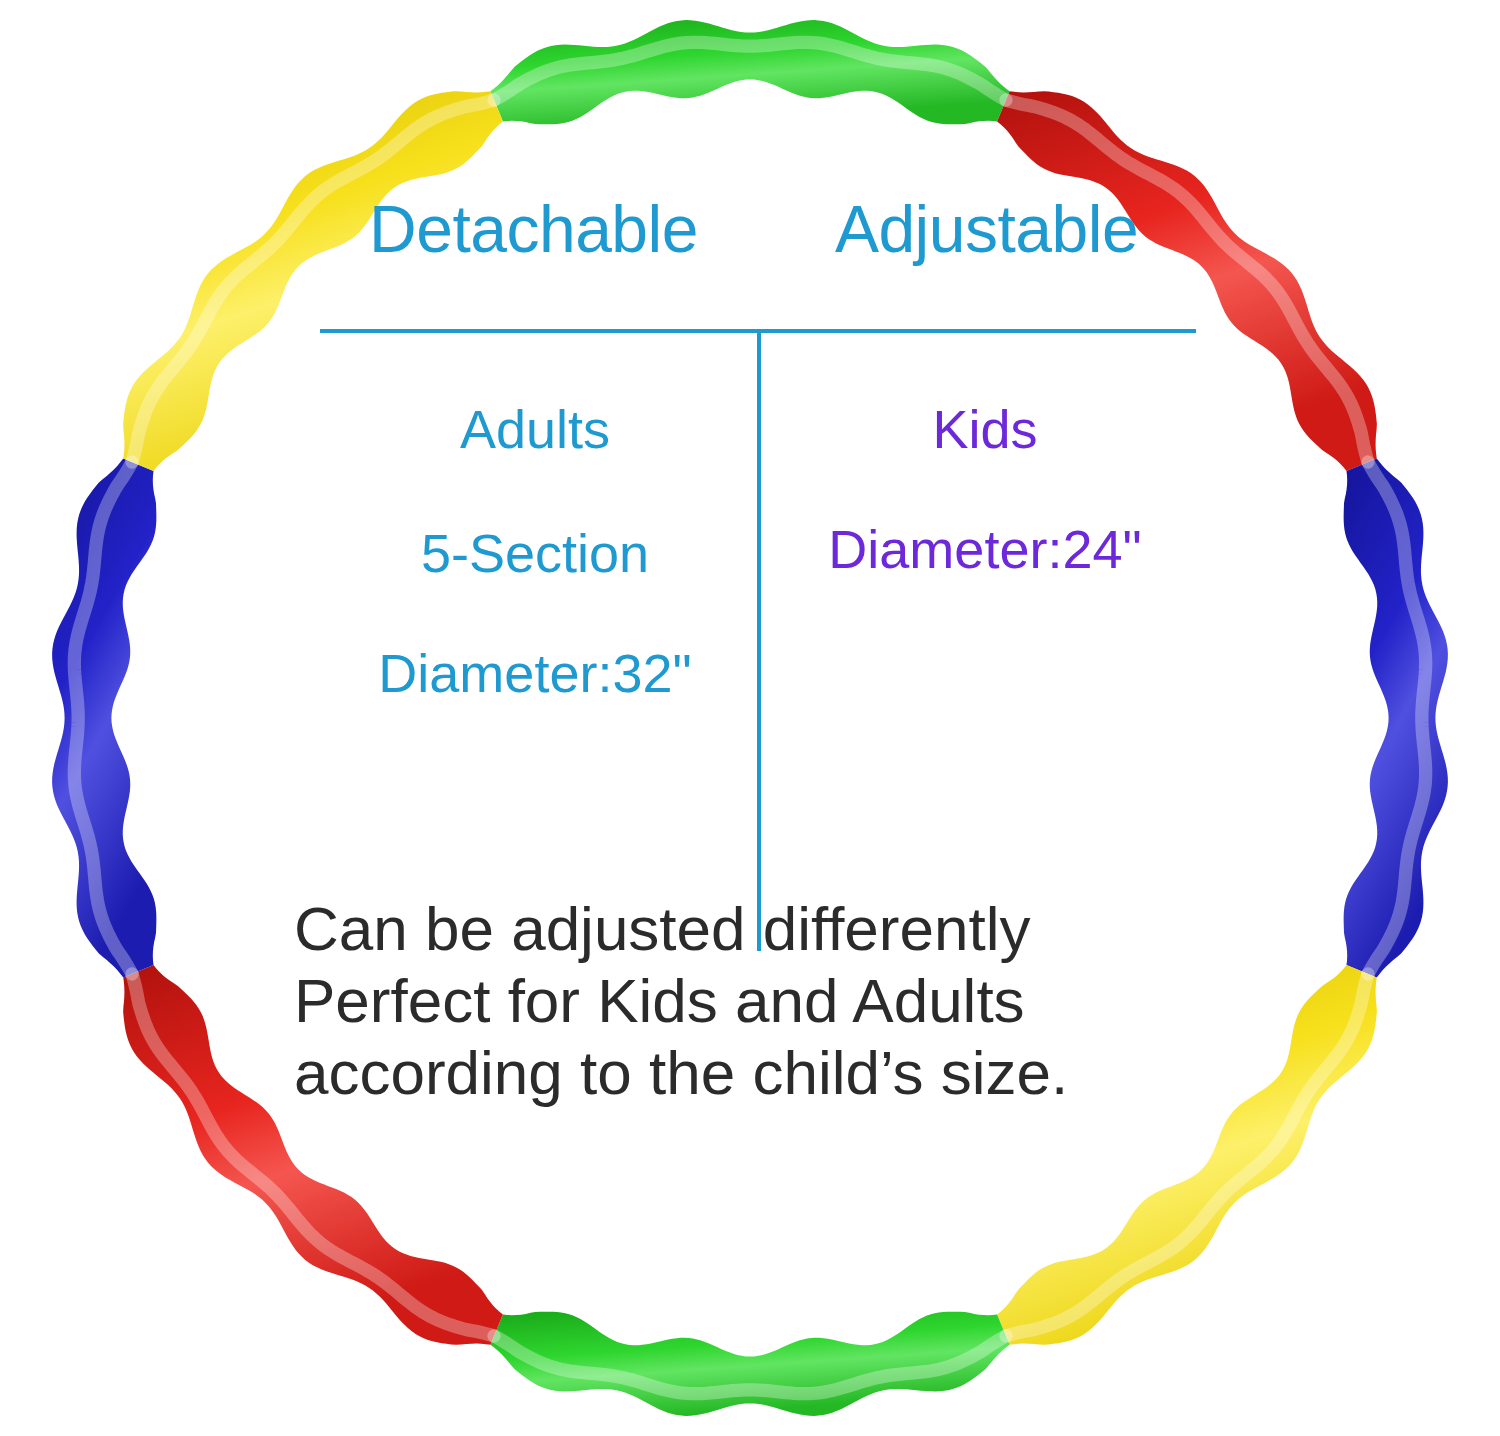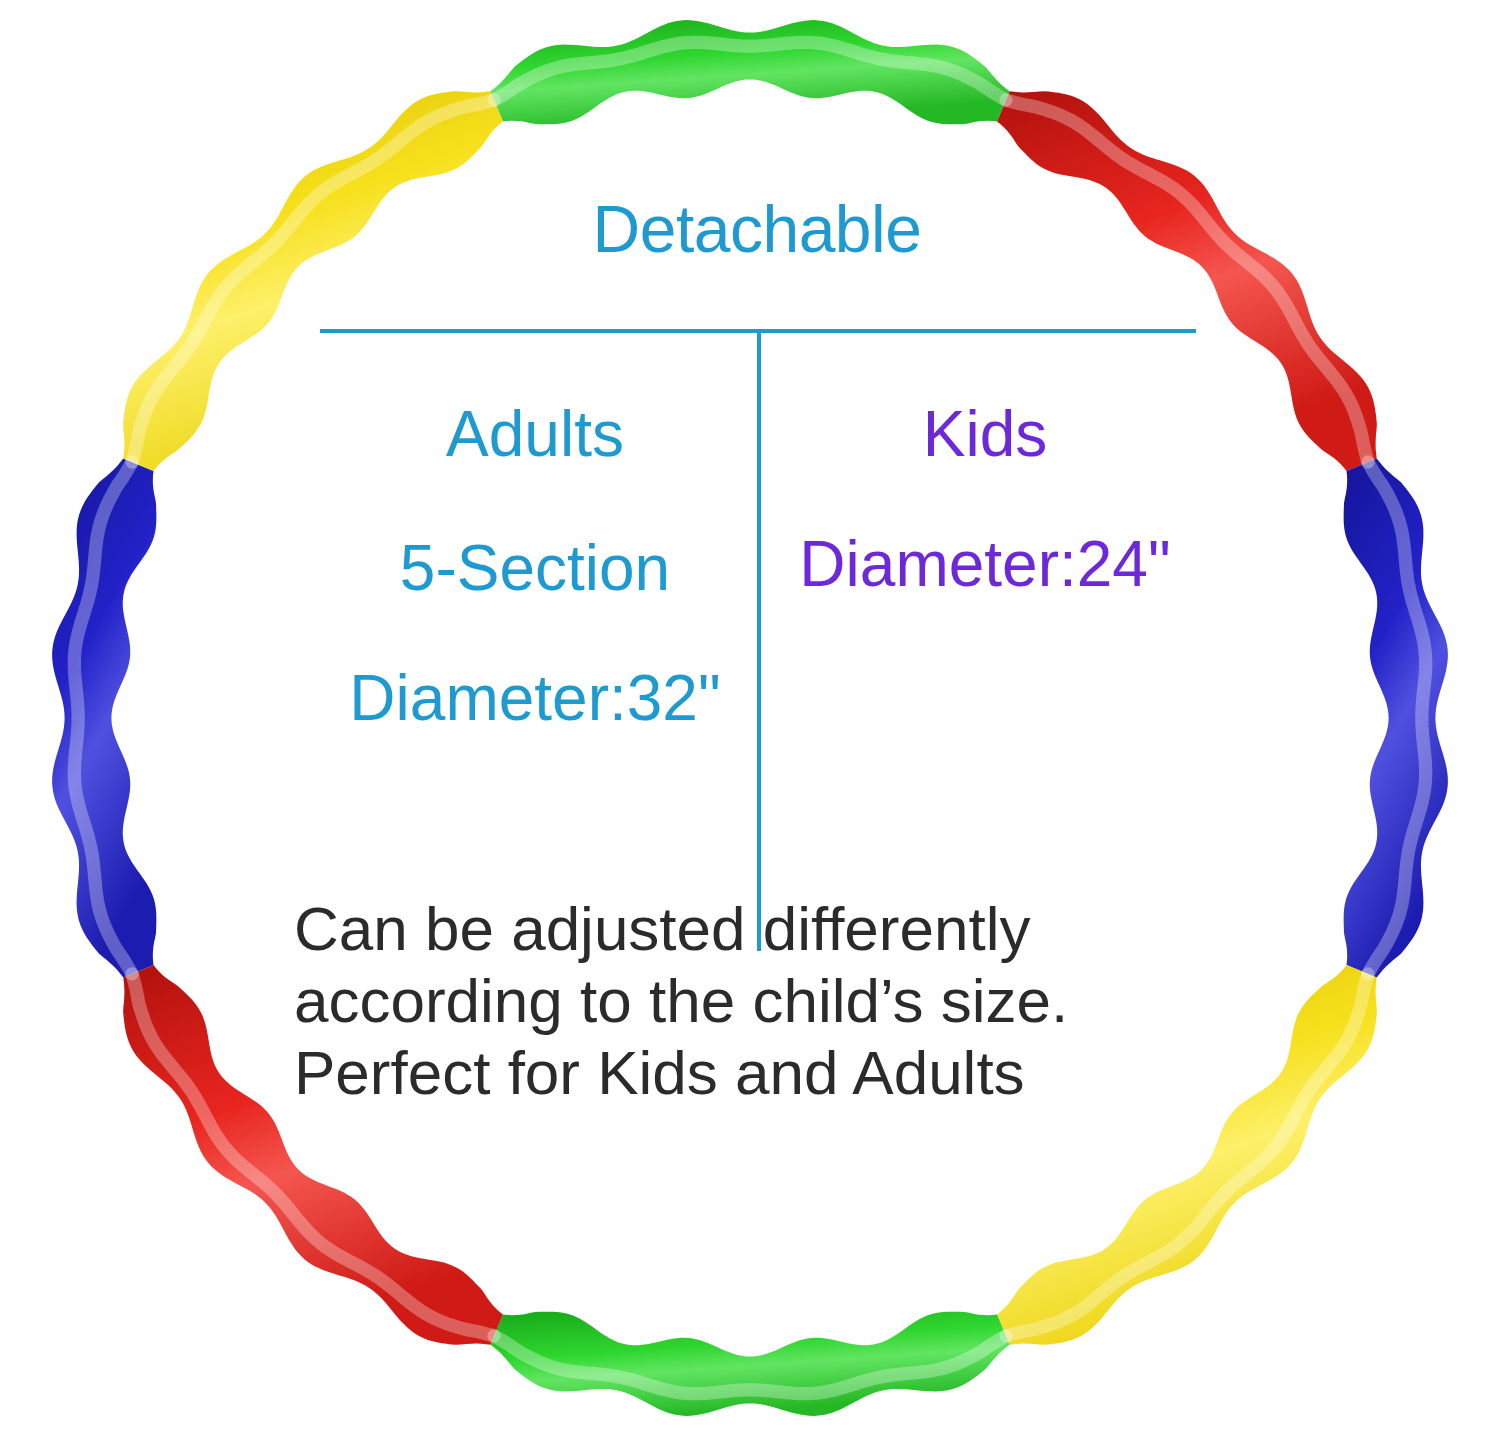--- a/index.html
+++ b/index.html
@@ -73,21 +73,21 @@
     left: 310px;
     top: 390px;
     width: 900px;
     display: flex;
   }
   .col {
     flex: 1;
     text-align: center;
   }
   .col .spec {
-    font-size: 64px;
+    font-size: 54px;
     line-height: 1;
     white-space: nowrap;
   }
   .col .spec.s1 { margin-top: 12px; }
   .col .spec.s2 { margin-top: 70px; }
   .col .spec.s3 { margin-top: 66px; }
   .col-adults .spec { color: #1e9ad0; }
   .col-kids .spec { color: #6d28d9; }
 
   
@@ -155,37 +155,38 @@
         <path d="M 494.03 1335.96 L 489.80 1334.74 L 485.52 1333.59 L 481.20 1332.53 L 476.83 1331.56 L 472.40 1330.68 L 467.92 1329.87 L 463.50 1328.92 L 459.21 1327.65 L 454.94 1326.33 L 450.68 1324.95 L 446.47 1323.47 L 442.31 1321.88 L 438.20 1320.16 L 434.17 1318.29 L 430.21 1316.28 L 426.34 1314.11 L 422.55 1311.79 L 418.83 1309.34 L 415.20 1306.76 L 411.63 1304.08 L 408.12 1301.31 L 404.65 1298.48 L 401.21 1295.62 L 397.79 1292.76 L 394.36 1289.91 L 390.92 1287.10 L 387.45 1284.35 L 383.94 1281.68 L 380.38 1279.10 L 376.75 1276.60 L 373.06 1274.21 L 369.31 1271.90 L 365.50 1269.68 L 361.63 1267.53 L 357.72 1265.42 L 353.78 1263.35 L 349.82 1261.29 L 345.86 1259.20 L 341.93 1257.08 L 338.03 1254.90 L 334.18 1252.63 L 330.41 1250.25 L 326.72 1247.76 L 323.13 1245.14 L 319.64 1242.39 L 316.26 1239.51 L 313.00 1236.50 L 309.83 1233.37 L 306.77 1230.13 L 303.79 1226.80 L 300.89 1223.40 L 298.04 1219.95 L 295.22 1216.48 L 292.43 1213.00 L 289.62 1209.54 L 286.80 1206.11 L 283.93 1202.74 L 281.01 1199.43 L 278.01 1196.20 L 274.95 1193.05 L 271.80 1189.99 L 268.57 1186.99 L 265.26 1184.07 L 261.89 1181.20 L 258.46 1178.38 L 255.00 1175.57 L 251.52 1172.78 L 248.05 1169.96 L 244.60 1167.11 L 241.20 1164.21 L 237.87 1161.23 L 234.63 1158.17 L 231.50 1155.00 L 228.49 1151.74 L 225.61 1148.36 L 222.86 1144.87 L 220.24 1141.28 L 217.75 1137.59 L 215.37 1133.82 L 213.10 1129.97 L 210.92 1126.07 L 208.80 1122.14 L 206.71 1118.18 L 204.65 1114.22 L 202.58 1110.28 L 200.47 1106.37 L 198.32 1102.50 L 196.10 1098.69 L 193.79 1094.94 L 191.40 1091.25 L 188.90 1087.62 L 186.32 1084.06 L 183.65 1080.55 L 180.90 1077.08 L 178.09 1073.64 L 175.24 1070.21 L 172.38 1066.79 L 169.52 1063.35 L 166.69 1059.88 L 163.92 1056.37 L 161.24 1052.80 L 158.66 1049.17 L 156.21 1045.45 L 153.89 1041.66 L 151.72 1037.79 L 149.71 1033.83 L 147.84 1029.80 L 146.12 1025.69 L 144.53 1021.53 L 143.05 1017.32 L 141.67 1013.06 L 140.35 1008.79 L 139.08 1004.50 L 138.13 1000.08 L 137.32 995.60 L 136.44 991.17 L 135.47 986.80 L 134.41 982.48 L 133.26 978.20 L 132.04 973.97" fill="none" stroke="#ffffff" stroke-opacity="0.30" stroke-width="13.3" stroke-linecap="round"></path>
         <path d="M 132.04 973.97 L 129.91 970.11 L 127.70 966.27 L 125.39 962.47 L 122.99 958.69 L 120.48 954.93 L 117.88 951.20 L 115.43 947.40 L 113.30 943.47 L 111.20 939.52 L 109.17 935.53 L 107.24 931.51 L 105.42 927.44 L 103.73 923.32 L 102.20 919.15 L 100.83 914.92 L 99.62 910.65 L 98.58 906.33 L 97.69 901.97 L 96.94 897.58 L 96.32 893.15 L 95.79 888.71 L 95.34 884.26 L 94.93 879.81 L 94.53 875.36 L 94.13 870.93 L 93.68 866.51 L 93.17 862.11 L 92.58 857.74 L 91.88 853.39 L 91.08 849.07 L 90.17 844.77 L 89.14 840.48 L 88.02 836.21 L 86.81 831.96 L 85.53 827.70 L 84.21 823.45 L 82.87 819.19 L 81.54 814.92 L 80.26 810.64 L 79.05 806.33 L 77.93 802.01 L 76.94 797.66 L 76.10 793.29 L 75.41 788.90 L 74.89 784.49 L 74.54 780.07 L 74.36 775.63 L 74.33 771.18 L 74.46 766.72 L 74.71 762.26 L 75.06 757.80 L 75.48 753.35 L 75.95 748.90 L 76.43 744.46 L 76.89 740.04 L 77.32 735.61 L 77.68 731.20 L 77.95 726.80 L 78.11 722.40 L 78.17 718.00 L 78.11 713.60 L 77.95 709.20 L 77.68 704.80 L 77.32 700.39 L 76.89 695.96 L 76.43 691.54 L 75.95 687.10 L 75.48 682.65 L 75.06 678.20 L 74.71 673.74 L 74.46 669.28 L 74.33 664.82 L 74.36 660.37 L 74.54 655.93 L 74.89 651.51 L 75.41 647.10 L 76.10 642.71 L 76.94 638.34 L 77.93 633.99 L 79.05 629.67 L 80.26 625.36 L 81.54 621.08 L 82.87 616.81 L 84.21 612.55 L 85.53 608.30 L 86.81 604.04 L 88.02 599.79 L 89.14 595.52 L 90.17 591.23 L 91.08 586.93 L 91.88 582.61 L 92.58 578.26 L 93.17 573.89 L 93.68 569.49 L 94.13 565.07 L 94.53 560.64 L 94.93 556.19 L 95.34 551.74 L 95.79 547.29 L 96.32 542.85 L 96.94 538.42 L 97.69 534.03 L 98.58 529.67 L 99.62 525.35 L 100.83 521.08 L 102.20 516.85 L 103.73 512.68 L 105.42 508.56 L 107.24 504.49 L 109.17 500.47 L 111.20 496.48 L 113.30 492.53 L 115.43 488.60 L 117.88 484.80 L 120.48 481.07 L 122.99 477.31 L 125.39 473.53 L 127.70 469.73 L 129.91 465.89 L 132.04 462.03" fill="none" stroke="#ffffff" stroke-opacity="0.30" stroke-width="13.3" stroke-linecap="round"></path>
         <path d="M 132.04 462.03 L 133.26 457.80 L 134.41 453.52 L 135.47 449.20 L 136.44 444.83 L 137.32 440.40 L 138.13 435.92 L 139.08 431.50 L 140.35 427.21 L 141.67 422.94 L 143.05 418.68 L 144.53 414.47 L 146.12 410.31 L 147.84 406.20 L 149.71 402.17 L 151.72 398.21 L 153.89 394.34 L 156.21 390.55 L 158.66 386.83 L 161.24 383.20 L 163.92 379.63 L 166.69 376.12 L 169.52 372.65 L 172.38 369.21 L 175.24 365.79 L 178.09 362.36 L 180.90 358.92 L 183.65 355.45 L 186.32 351.94 L 188.90 348.38 L 191.40 344.75 L 193.79 341.06 L 196.10 337.31 L 198.32 333.50 L 200.47 329.63 L 202.58 325.72 L 204.65 321.78 L 206.71 317.82 L 208.80 313.86 L 210.92 309.93 L 213.10 306.03 L 215.37 302.18 L 217.75 298.41 L 220.24 294.72 L 222.86 291.13 L 225.61 287.64 L 228.49 284.26 L 231.50 281.00 L 234.63 277.83 L 237.87 274.77 L 241.20 271.79 L 244.60 268.89 L 248.05 266.04 L 251.52 263.22 L 255.00 260.43 L 258.46 257.62 L 261.89 254.80 L 265.26 251.93 L 268.57 249.01 L 271.80 246.01 L 274.95 242.95 L 278.01 239.80 L 281.01 236.57 L 283.93 233.26 L 286.80 229.89 L 289.62 226.46 L 292.43 223.00 L 295.22 219.52 L 298.04 216.05 L 300.89 212.60 L 303.79 209.20 L 306.77 205.87 L 309.83 202.63 L 313.00 199.50 L 316.26 196.49 L 319.64 193.61 L 323.13 190.86 L 326.72 188.24 L 330.41 185.75 L 334.18 183.37 L 338.03 181.10 L 341.93 178.92 L 345.86 176.80 L 349.82 174.71 L 353.78 172.65 L 357.72 170.58 L 361.63 168.47 L 365.50 166.32 L 369.31 164.10 L 373.06 161.79 L 376.75 159.40 L 380.38 156.90 L 383.94 154.32 L 387.45 151.65 L 390.92 148.90 L 394.36 146.09 L 397.79 143.24 L 401.21 140.38 L 404.65 137.52 L 408.12 134.69 L 411.63 131.92 L 415.20 129.24 L 418.83 126.66 L 422.55 124.21 L 426.34 121.89 L 430.21 119.72 L 434.17 117.71 L 438.20 115.84 L 442.31 114.12 L 446.47 112.53 L 450.68 111.05 L 454.94 109.67 L 459.21 108.35 L 463.50 107.08 L 467.92 106.13 L 472.40 105.32 L 476.83 104.44 L 481.20 103.47 L 485.52 102.41 L 489.80 101.26 L 494.03 100.04" fill="none" stroke="#ffffff" stroke-opacity="0.30" stroke-width="13.3" stroke-linecap="round"></path>
       </g>
   </svg>
 
   <div class="text-layer">
 
     <div class="headings">
       <div class="heading h-left">Detachable</div>
+      <div class="heading h-right">Adjustable</div>
     </div>
 
     <div class="hr-divider"></div>
     <div class="v-divider"></div>
 
     <div class="columns">
       <div class="col col-adults">
         <div class="spec s1">Adults</div>
         <div class="spec s2">5-Section</div>
         <div class="spec s3">Diameter:32"</div>
       </div>
       <div class="col col-kids">
         <div class="spec s1">Kids</div>
         <div class="spec s3">Diameter:24"</div>
       </div>
     </div>
 
     <div class="bottom-note">
       <span class="ln">Can be adjusted differently</span>
+      <span class="ln">Perfect for Kids and Adults</span>
       <span class="ln">according to the child’s size.</span>
-      <span class="ln">Perfect for Kids and Adults</span>
     </div>
 
   </div>
 </div>
 
 </body></html>

